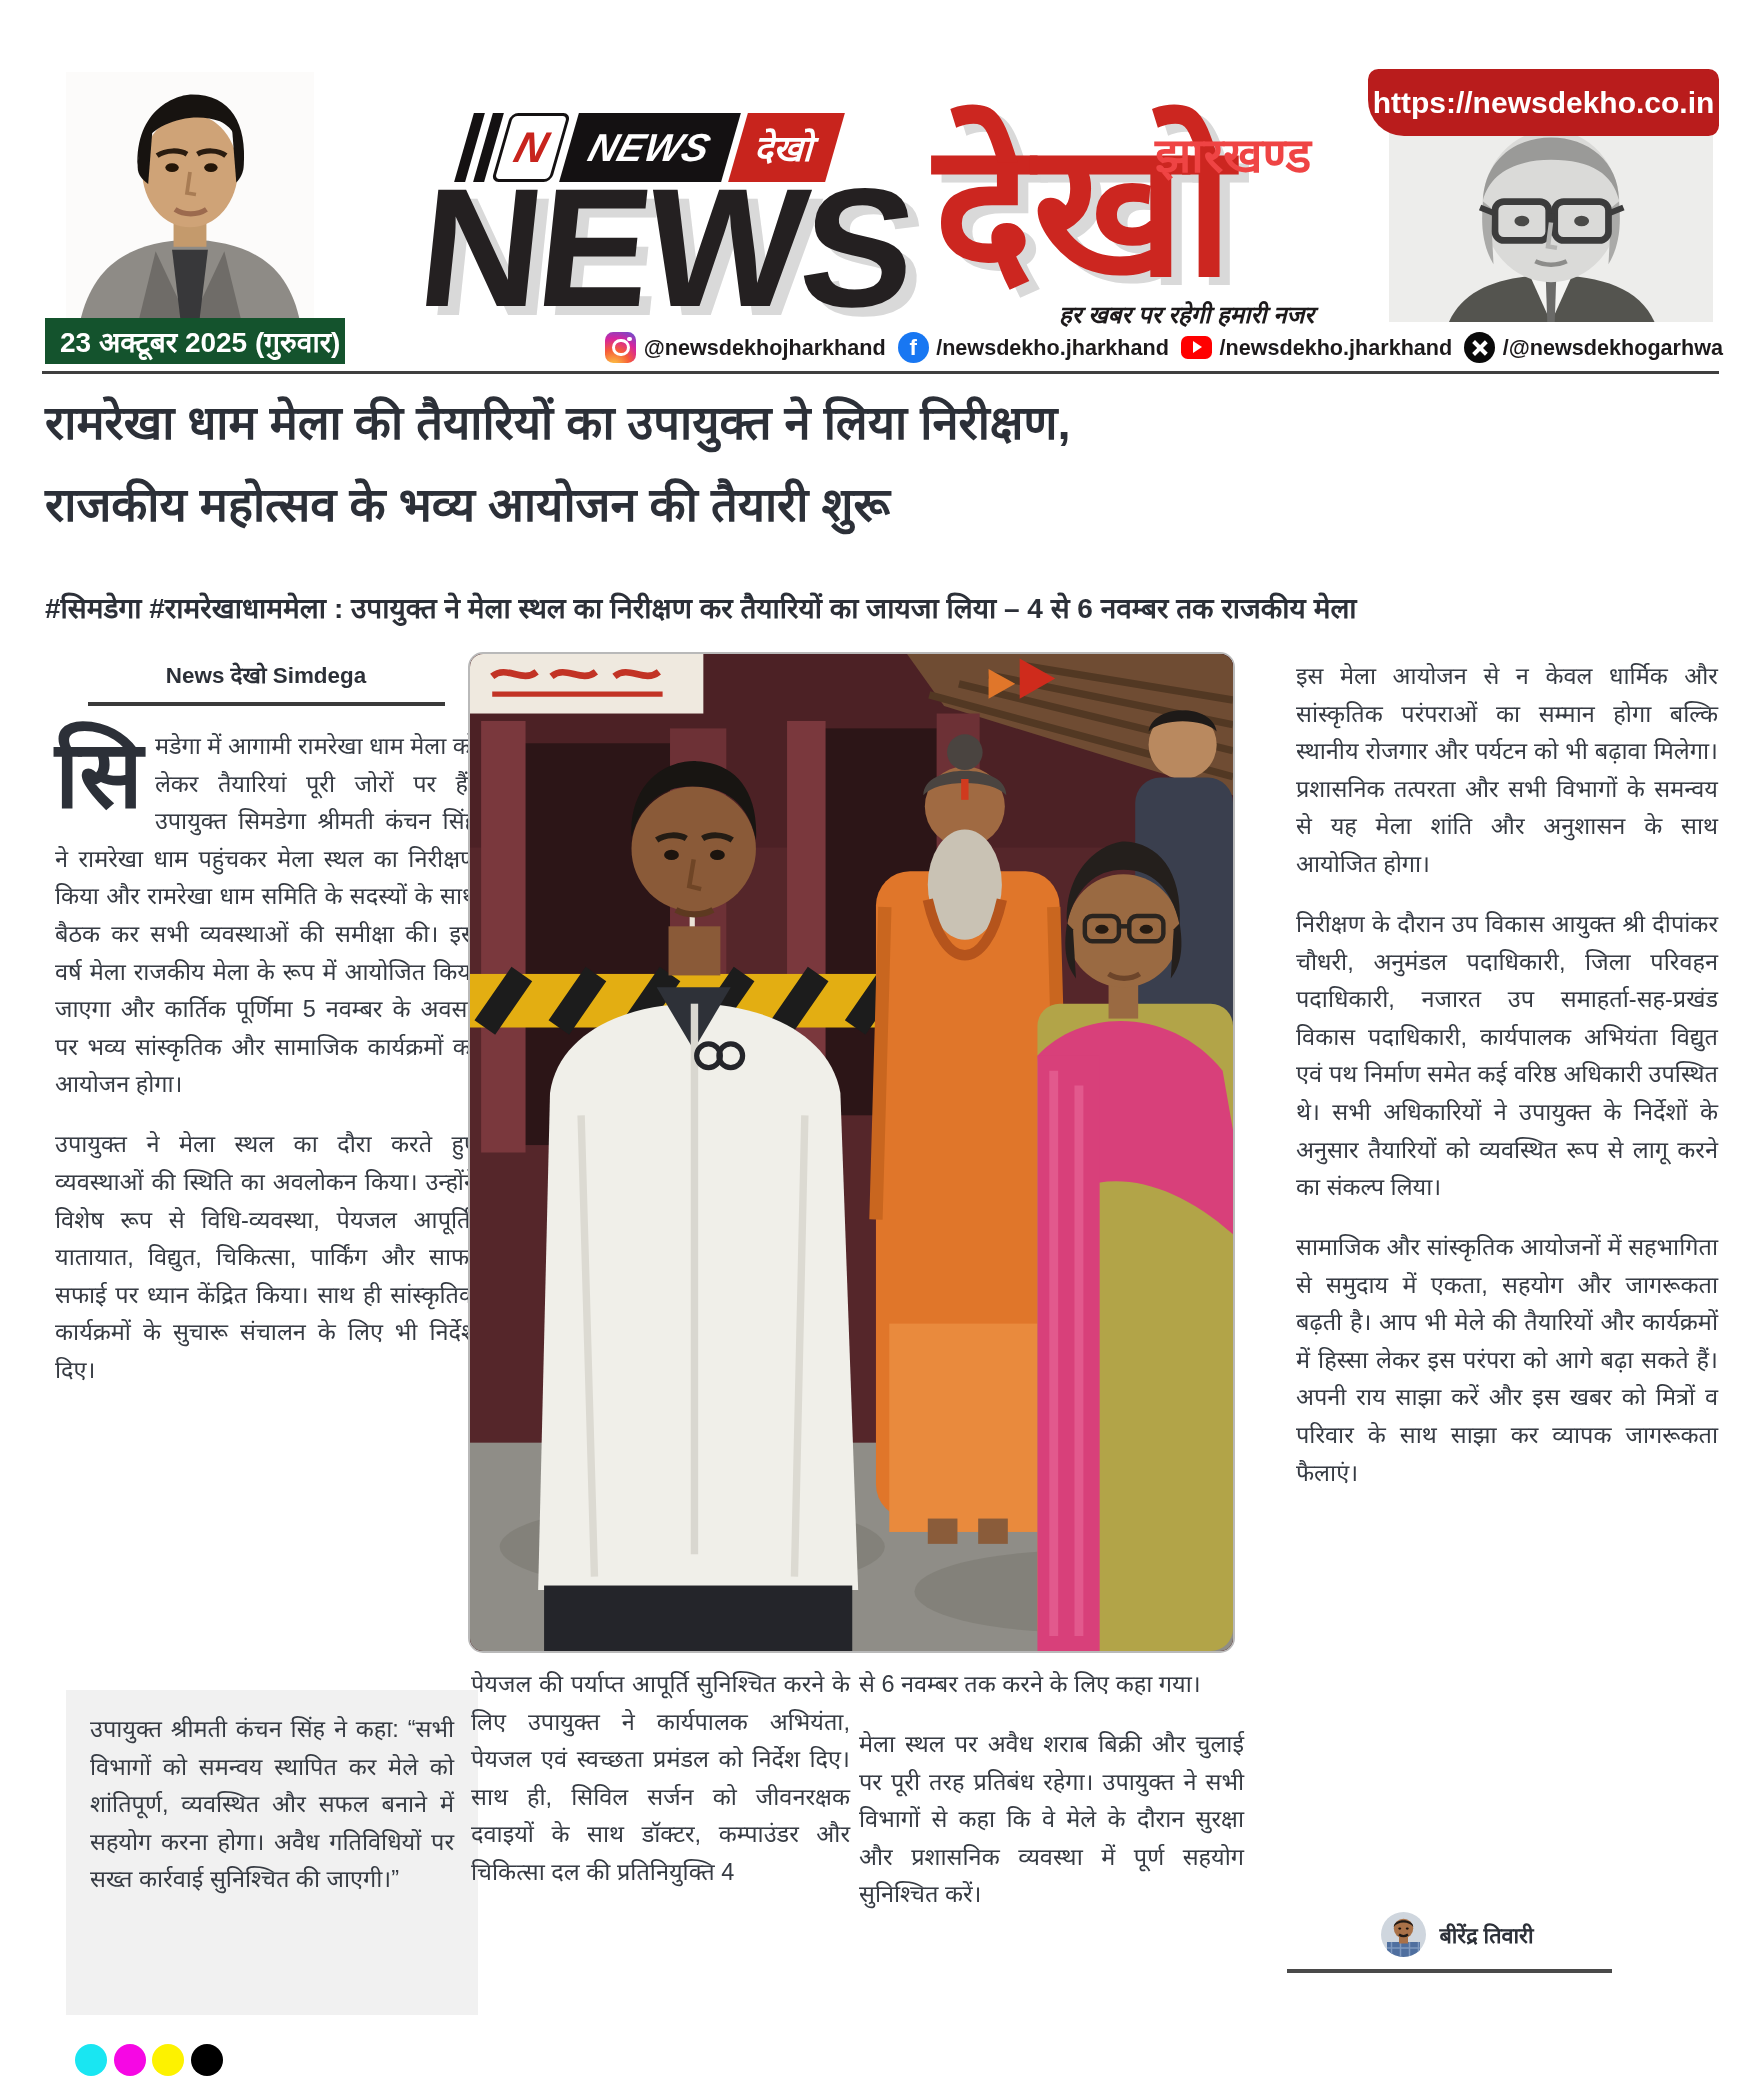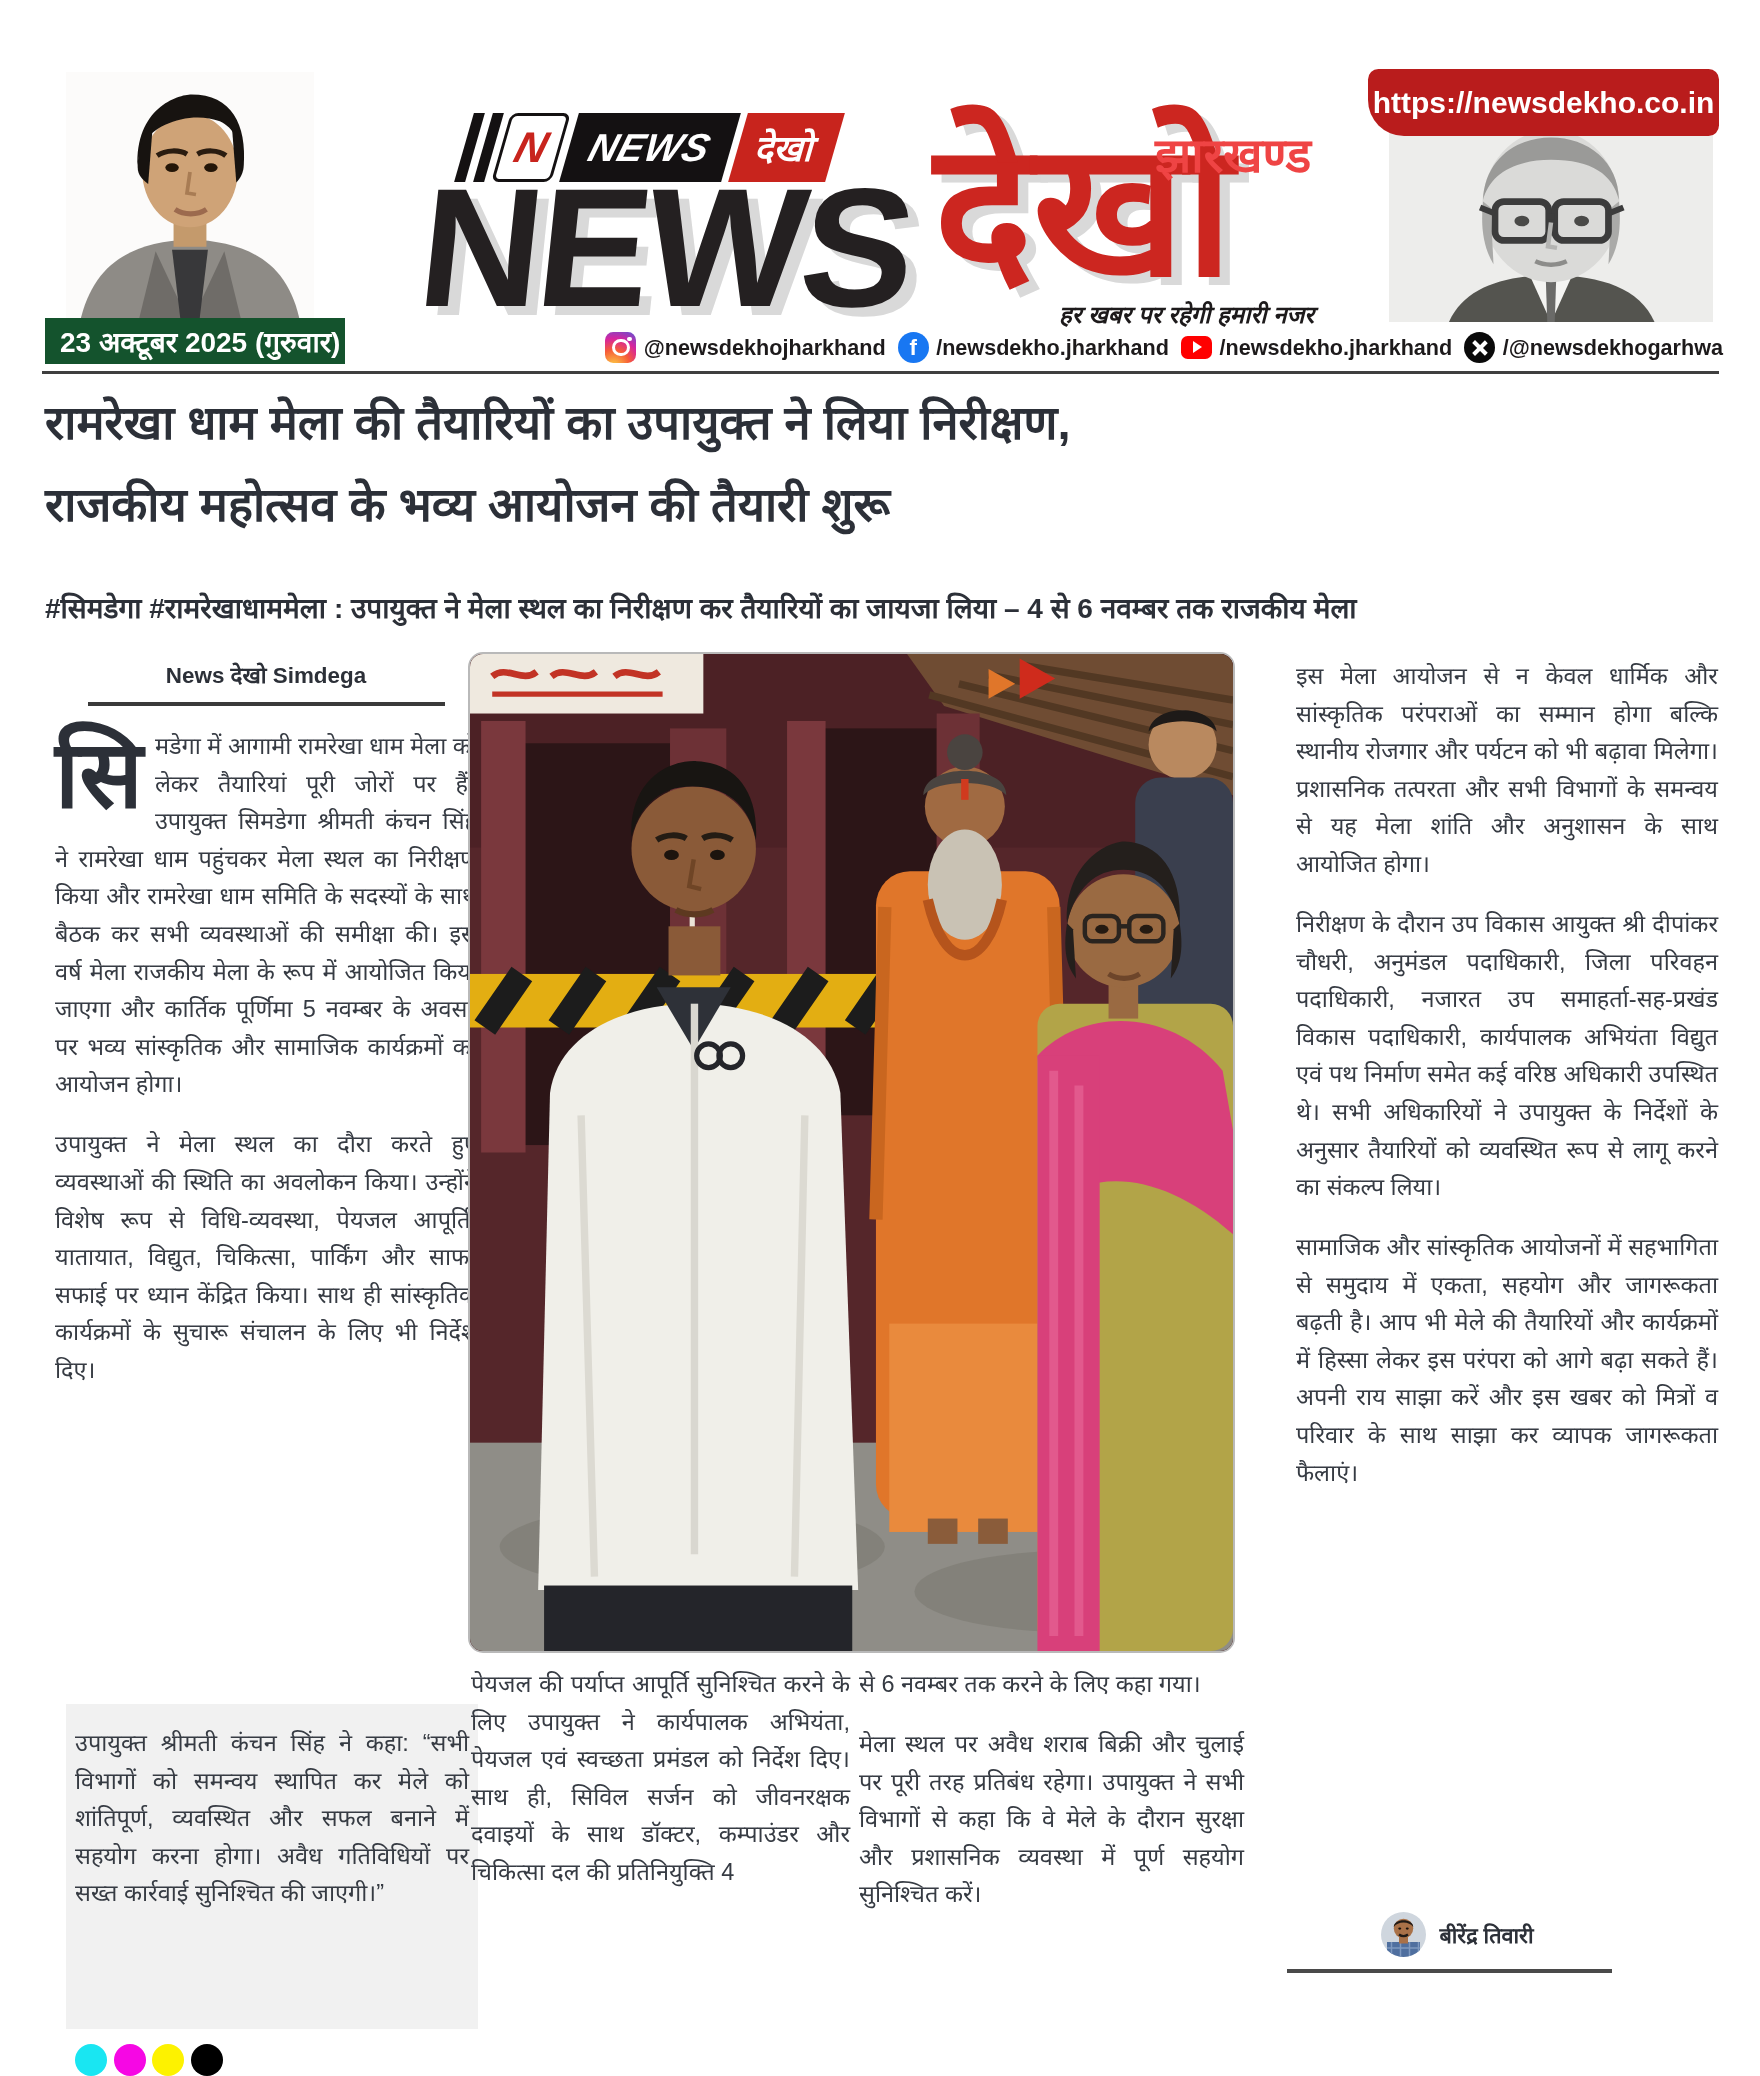--- a/index.html
+++ b/index.html
@@ -59,21 +59,21 @@
   .headline { left:45px; top:382px; width:1674px; font-size:47px; line-height:1.75; font-weight:800; color:#2c3038; letter-spacing:0; }
   .subheadline { left:45px; top:588px; width:1674px; font-size:28px; font-weight:700; color:#2c3038; white-space:nowrap; }
 
   
   .bodytxt { font-size:23.5px; line-height:1.6; text-align:justify; color:#363b43; }
   .col1 { left:55px; top:659px; width:422px; }
   .byline { text-align:center; font-size:22.4px; font-weight:700; color:#2c3038; }
   .byline-rule { width:357px; height:3.7px; background:#3a3a3a; margin:12px auto 22.4px auto; }
   .dropcap { float:left; font-size:94px; line-height:0.82; font-weight:600; color:#2c3038; padding:7.5px 12px 0 0; }
   .para + .para { margin-top:22.4px; }
-  .quote-box { left:66px; top:1690px; width:412px; height:325px; background:#f1f1f1; padding:21px 9px;margin-top:14px; }
+  .quote-box { left:66px; top:1690px; width:412px; height:325px; background:#f1f1f1; padding:21px 24px; }
   .figure {
     left:468px; top:652px; width:767px; height:1001px; border:2.2px solid #b9b9b9; border-radius:15px;
     overflow:hidden; background:#55262a;
   }
   .figure svg { display:block; width:100%; height:100%; }
   .col2 { left:471px; top:1666px; width:379px; }
   .col3 { left:859px; top:1666px; width:385px; }
   .col4 { left:1296px; top:658px; width:422px; }
   .author-divider { left:1287px; top:1969px; width:325px; height:3.7px; background:#4a4a4a; }
   .author-row { left:1381px; top:1912px; display:flex; align-items:center; gap:13.4px; }

